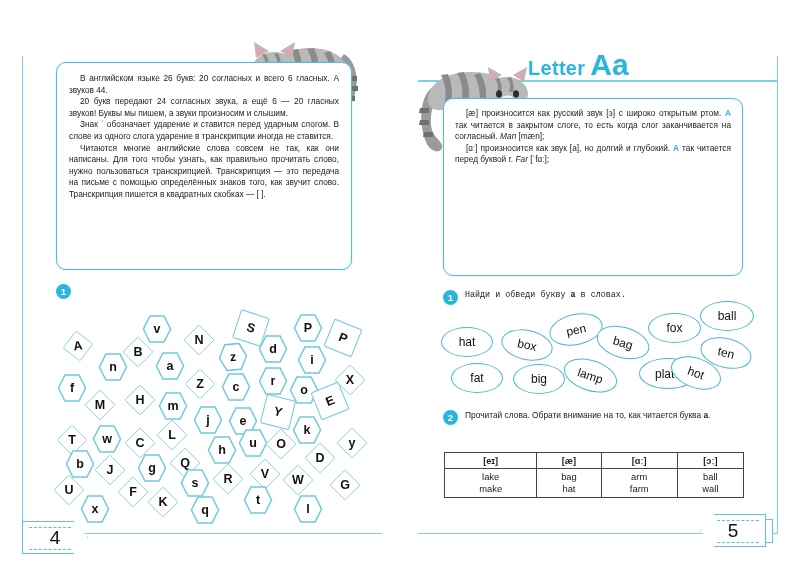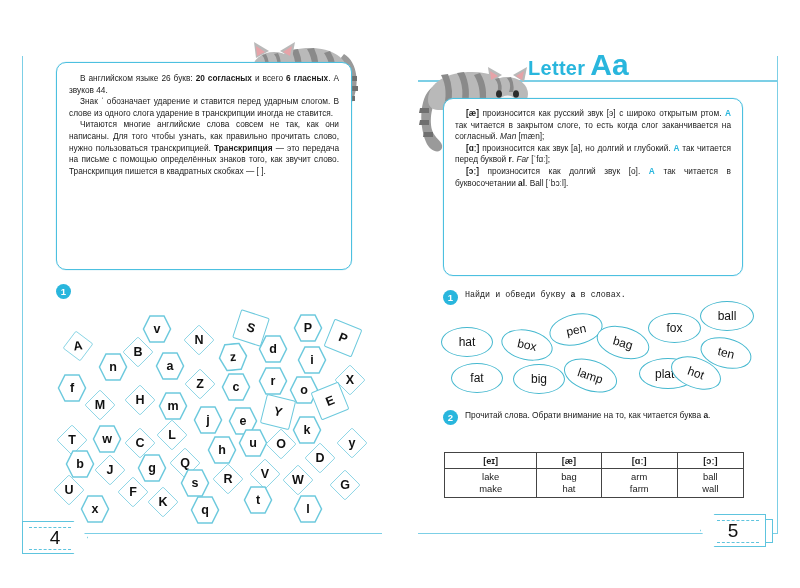--- a/index.html
+++ b/index.html
@@ -30,21 +30,21 @@
     box-shadow: 0 0 0 0.5px rgba(110,200,225,.25);
   }
   .info-text {
     font-size: 8.3px;
     line-height: 11.6px;
     color: #1b1b1b;
     text-align: justify;
     font-family: "Liberation Sans", sans-serif;
   }
   .info-text p { text-indent: 11px; margin: 0; }
-  .info-text b { font-weight: bold; }
+  .info-text b { font-weight: normal; }
   .accent-a { color: #29b6dd; font-weight: bold; }
   .ital { font-style: italic; }
 
   
   .letter-title {
     position: absolute;
     color: #29b6dd;
     font-weight: bold;
     letter-spacing: .3px;
   }
@@ -178,20 +178,21 @@
       <ellipse cx="34.5" cy="60" rx="9" ry="7" fill="#f2f2f2"></ellipse>
       <path d="M34.5 58 l-2.5 2 h5 z" fill="#7a7a7a"></path>
       <path d="M34.5 60 v3 M34.5 63 q-3 2 -5 0 M34.5 63 q3 2 5 0" stroke="#7a7a7a" stroke-width="1" fill="none"></path>
     </svg>
 
     <div class="info-box" style="left:56px; top:62px; width:296px; height:208px; padding:10px 12px;">
       <div class="info-text">
         <p>
           <span>В английском языке 26 букв: </span><b>20 согласных</b><span> и всего </span><b>6 гласных</b><span>. А звуков 44.</span>
         </p>
+        <p>20 букв передают 24 согласных звука, а ещё 6 — 20 гласных звуков! Буквы мы пишем, а звуки произносим и слышим.</p>
         <p>Знак ˈ обозначает ударение и ставится перед ударным слогом. В слове из одного слога ударение в транскрипции иногда не ставится.</p>
         <p>
           <span>Читаются многие английские слова совсем не так, как они написаны. Для того чтобы узнать, как правильно прочитать слово, нужно пользоваться транскрипцией. </span><b>Транскрипция</b><span> — это передача на письме с помощью определённых знаков того, как звучит слово. Транскрипция пишется в квадратных скобках — [ ].</span>
         </p>
       </div>
     </div>
 
     <div class="ex-row" style="left:56px; top:284px; width:300px;">
       <div class="ex-num">1</div>
     </div>
@@ -446,23 +447,20 @@
       <path d="M97.5 64 v3 M97.5 67 q-3 2 -5 0 M97.5 67 q3 2 5 0" stroke="#7a7a7a" stroke-width="1" fill="none"></path>
     </svg>
 
     <div class="info-box" style="left:43px; top:98px; width:300px; height:178px; padding:9px 11px;">
       <div class="info-text">
         <p>
           <b>[æ]</b><span> произносится как русский звук [э] с широко открытым ртом. </span><span class="accent-a">A</span><span> так читается в закрытом слоге, то есть когда слог заканчивается на согласный. </span><span class="ital">Man</span><span> [mæn];</span>
         </p>
         <p>
           <b>[ɑː]</b><span> произносится как звук [а], но долгий и глубокий. </span><span class="accent-a">A</span><span> так читается перед буквой </span><b>r</b><span>. </span><span class="ital">Far</span><span> [ˈfɑː];</span>
-        </p>
-        <p>
-          <b>[ɔː]</b><span> произносится как долгий звук [о]. </span><span class="accent-a">A</span><span> так читается в буквосочетании </span><b>al</b><span>. </span><span>Ball</span><span> [ˈbɔːl].</span>
         </p>
       </div>
     </div>
 
     <div class="ex-row" style="left:43px; top:290px; width:300px;">
       <div class="ex-num">1</div>
       <div class="ex-text" style="text-align:right;font-family:Liberation Mono, monospace;">
         <span>Найди и обведи букву </span><b>a</b><span> в словах.</span>
       </div>
     </div>

